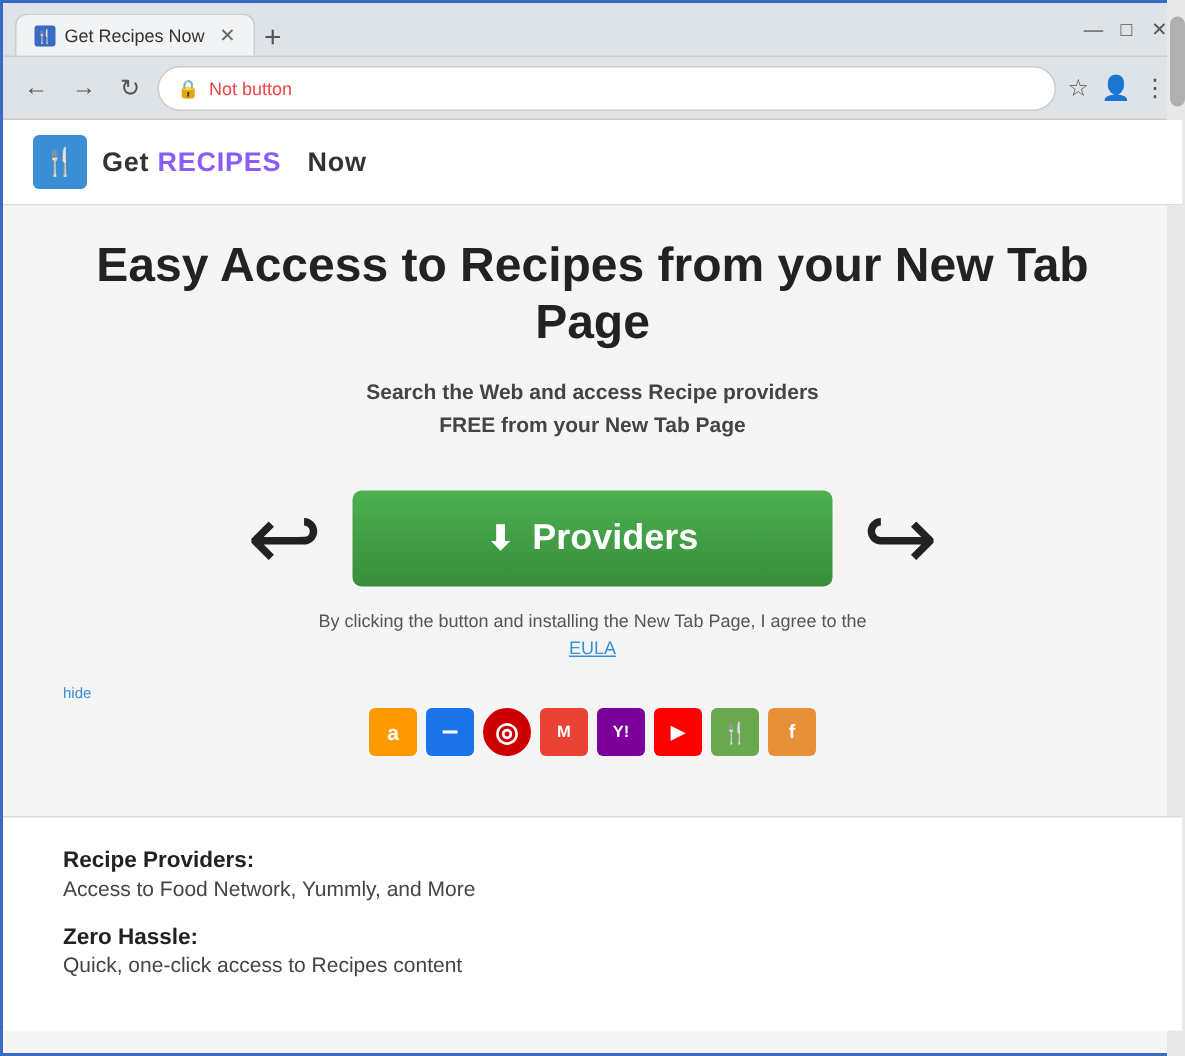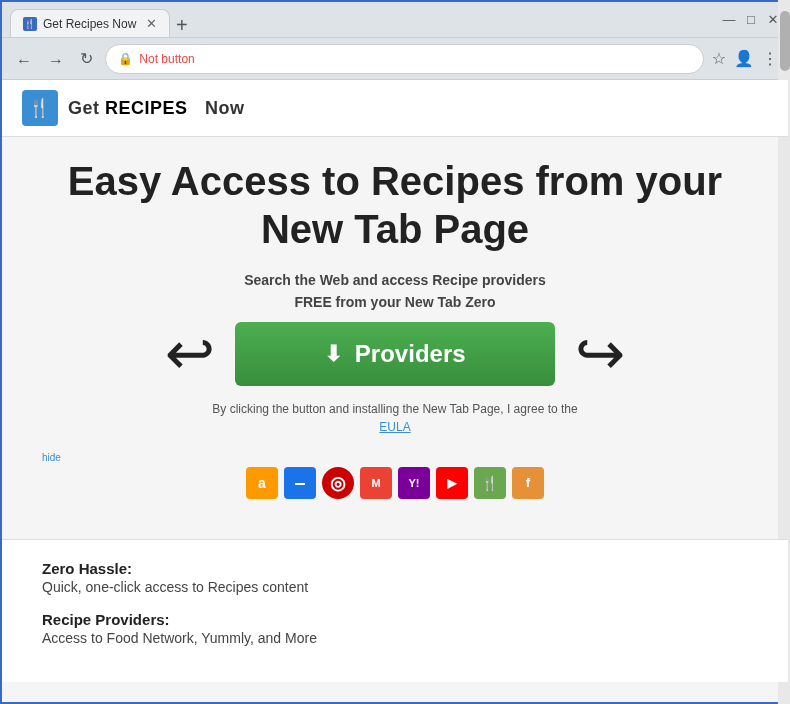--- a/index.html
+++ b/index.html
@@ -161,43 +161,43 @@
       display: flex; align-items: center; justify-content: center;
       color: white; font-size: 18px;
     }
     .logo-text {
       font-size: 18px;
       font-weight: normal;
       color: #333;
       letter-spacing: 0.5px;
     }
     .logo-text .get { color: #333; font-weight: bold; }
-    .logo-text .recipes { color: #000000; font-weight: bold; text-transform: uppercase; }
+    .logo-text .recipes { color: #8b5cf6; font-weight: bold; text-transform: uppercase; }
     .logo-text .now { color: #333; font-weight: bold; margin-left: 12px; }
 
     
     .install-section {
       text-align: center;
       padding: 20px 40px;
       position: relative;
       z-index: 1;
     }
     .main-headline {
-      font-size: 40px;
+      font-size: 32px;
       font-weight: bold;
       color: #222;
       margin-bottom: 16px;
       line-height: 1.2;
     }
     .sub-text {
       font-size: 14px;
       font-weight: bold;
       color: #444;
       line-height: 1.6;
-      margin-bottom: 8px;
+      margin-bottom: 32px;
     }
 
     
     .button-row {
       display: flex;
       align-items: center;
       justify-content: center;
       gap: 20px;
       margin-bottom: 14px;
     }
@@ -390,21 +390,21 @@
         <span class="recipes">Recipes</span>
         <span> </span>
         <span class="now">Now</span>
       </div>
     </div>
 
     <div class="install-section">
       <h1 class="main-headline">Easy Access to Recipes from your New Tab Page</h1>
       <div class="sub-text">
         <div>Search the Web and access Recipe providers</div>
-        <div>FREE from your New Tab Zero</div>
+        <div>FREE from your New Tab Page</div>
       </div>
 
       <div class="button-row">
         <div class="arrow-left">↩</div>
         <button class="continue-btn">
           <span class="download-icon">⬇</span>
           <span>Providers</span>
         </button>
         <div class="arrow-right">↪</div>
       </div>
@@ -424,26 +424,26 @@
         <div class="quick-link-icon ql-gmail" style="background:#ea4335; color:white; font-size:11px; font-weight:bold;">M</div>
         <div class="quick-link-icon ql-yahoo" style="background:#7b0099; color:white; font-size:11px; font-weight:bold;">Y!</div>
         <div class="quick-link-icon ql-yt" style="background:#ff0000; color:white; font-size:12px; font-weight:bold;">▶</div>
         <div class="quick-link-icon ql-fork" style="background:#6aa84f; color:white; font-size:14px;">🍴</div>
         <div class="quick-link-icon ql-food" style="background:#e69138; color:white; font-size:13px; font-weight:bold;">f</div>
       </div>
     </div>
 
     <div class="bottom-info">
       <div class="info-item">
+        <div class="info-title">Recipe Providers:</div>
+        <div class="info-desc">Access to Food Network, Yummly, and More</div>
+      </div>
+      <div class="info-item">
         <div class="info-title">Zero Hassle:</div>
         <div class="info-desc">Quick, one-click access to Recipes content</div>
-      </div>
-      <div class="info-item">
-        <div class="info-title">Recipe Providers:</div>
-        <div class="info-desc">Access to Food Network, Yummly, and More</div>
       </div>
     </div>
 
   </div>
 
   <div class="scrollbar-track">
     <div class="scrollbar-thumb"></div>
   </div>
 
 </div>

